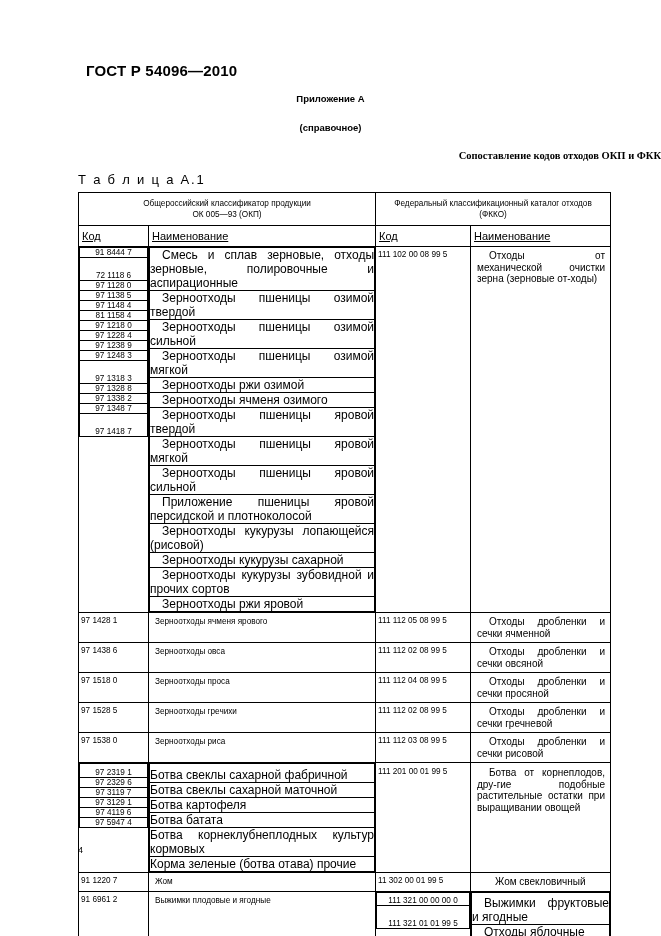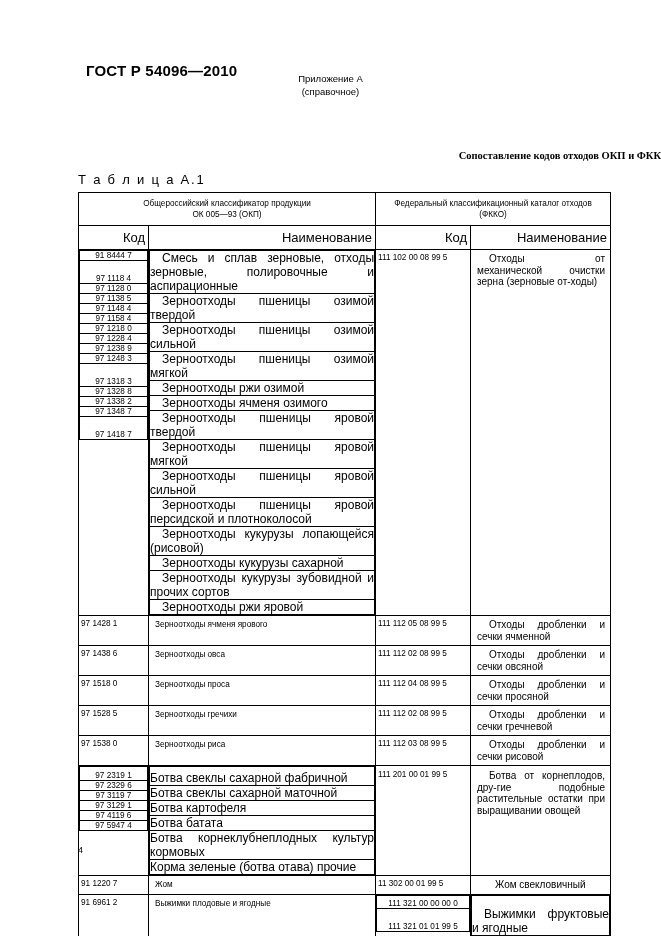--- a/index.html
+++ b/index.html
@@ -26,28 +26,28 @@
     position: absolute;
     left: 86px;
     top: 62px;
     font-size: 15px;
     font-weight: bold;
     letter-spacing: 0.2px;
   }
   .annex-block {
     position: absolute;
     left: 0;
-    top: 72px;
+    top: 92px;
     width: 661px;
     text-align: center;
     font-size: 9.5px;
-    font-weight: normal;
+    font-weight: bold;
     line-height: 13px;
   }
-  .annex-block .line2 { display: block; }
+  .annex-block .line2 { display: block; margin-top: 16px; }
   .table-title {
     position: absolute;
     left: 8px;
     top: 150px;
     width: 661px;
     text-align: right;
     font-size: 10.5px;
     font-weight: bold;
     font-family: Liberation Serif, serif;
   }
@@ -73,23 +73,24 @@
     vertical-align: top;
     font-weight: normal;
   }
   .hdr-group {
     text-align: center;
     padding: 5px 4px 5px 4px !important;
     line-height: 11px;
     font-size: 8.2px;
   }
   .hdr-sub {
-    text-align: right;
+    text-align: left;
     padding: 4px 3px 4px 3px !important;
-    font-size: 13px;
+    font-size: 11px;
+    text-decoration: underline;
   }
   
   col.c1 { width: 70px; }
   col.c2 { width: 227px; }
   col.c3 { width: 95px; }
   col.c4 { width: 140px; }
 
   .cell-code {
     text-align: left;
     padding: 3px 2px 3px 2px !important;
@@ -189,33 +190,33 @@
     <tbody>
 
       <tr>
         <td class="empty-cell">
           <table class="inner-table">
             <tbody>
                 <tr>
                   <td class="ic">91 8444 7</td>
                 </tr>
             <tr>
-                  <td class="ic" style="padding-top:13px">97 1118 4</td>
+                  <td class="ic" style="padding-top:13px">72 1118 6</td>
                 </tr>
             <tr>
                   <td class="ic">97 1128 0</td>
                 </tr>
             <tr>
                   <td class="ic">97 1138 5</td>
                 </tr>
             <tr>
                   <td class="ic">97 1148 4</td>
                 </tr>
             <tr>
-                  <td class="ic">97 1158 4</td>
+                  <td class="ic">81 1158 4</td>
                 </tr>
             <tr>
                   <td class="ic">97 1218 0</td>
                 </tr>
             <tr>
                   <td class="ic">97 1228 4</td>
                 </tr>
             <tr>
                   <td class="ic">97 1238 9</td>
                 </tr>
@@ -264,21 +265,21 @@
             <tr>
                   <td class="in">Зерноотходы пшеницы яровой твердой</td>
                 </tr>
             <tr>
                   <td class="in">Зерноотходы пшеницы яровой мягкой</td>
                 </tr>
             <tr>
                   <td class="in">Зерноотходы пшеницы яровой сильной</td>
                 </tr>
             <tr>
-                  <td class="in">Зерноотходы пшеницы яровой персидской и плотноколосой</td>
+                  <td class="in">Приложение пшеницы яровой персидской и плотноколосой</td>
                 </tr>
             <tr>
                   <td class="in">Зерноотходы кукурузы лопающейся (рисовой)</td>
                 </tr>
             <tr>
                   <td class="in">Зерноотходы кукурузы сахарной</td>
                 </tr>
             <tr>
                   <td class="in">Зерноотходы кукурузы зубовидной и прочих сортов</td>
                 </tr>
@@ -399,21 +400,21 @@
             <tr>
                   <td class="ic" style="padding-top:13px">111 321 01 01 99 5</td>
                 </tr>
           </tbody>
             </table>
         </td>
         <td class="empty-cell">
           <table class="inner-table">
             <tbody>
                 <tr>
-                  <td class="in" style="padding-top:11px">Выжимки фруктовые и ягодные</td>
+                  <td class="in" style="padding-top:3px">Выжимки фруктовые и ягодные</td>
                 </tr>
             <tr>
                   <td class="in">Отходы яблочные</td>
                 </tr>
           </tbody>
             </table>
         </td>
       </tr>
 
     </tbody>

